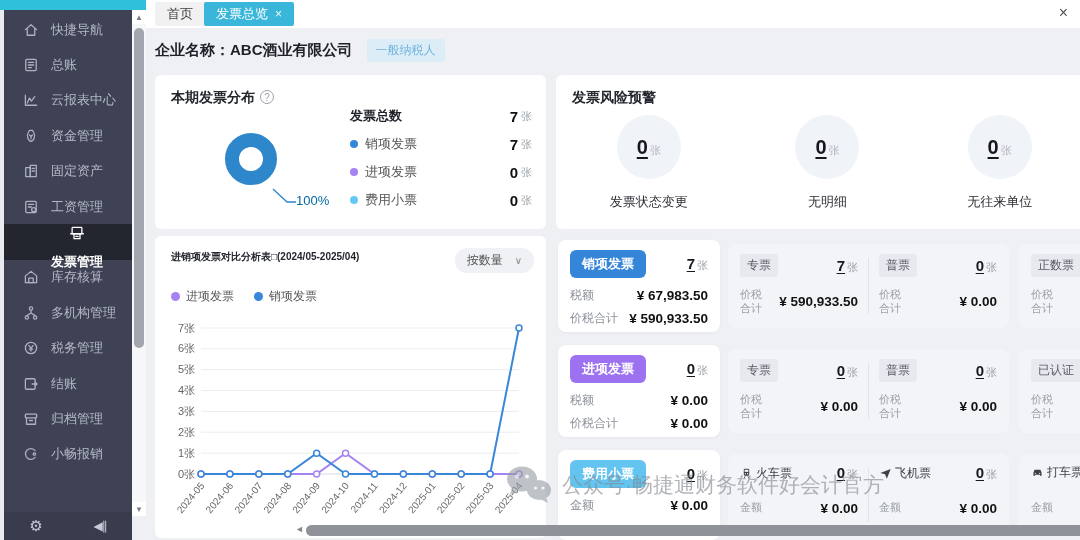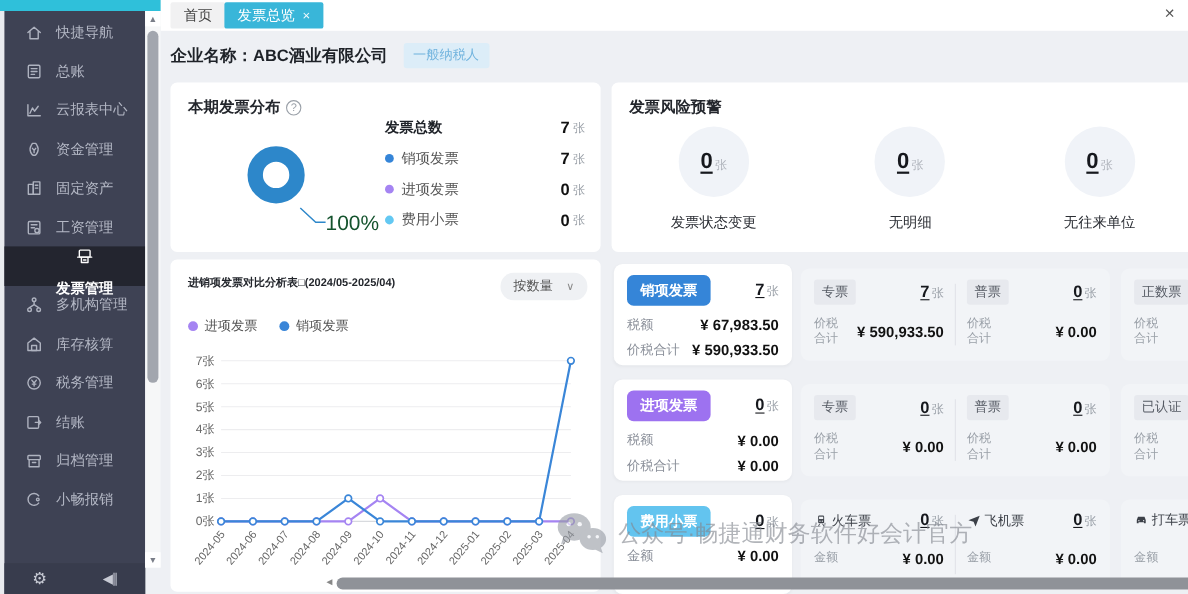--- a/index.html
+++ b/index.html
@@ -43,21 +43,21 @@
   .p-dist  { left:9px;  top:75px;  width:391px; height:154px; }
   .p-risk  { left:410px; top:75px; width:530px; height:154px; }
   .p-chart { left:9px;  top:236px; width:391px; height:302px; }
   .panel-title { position:absolute; left:16px; top:14px; font-size:14px; font-weight:bold; color:#23262c; }
   .help-icon { display:inline-block; width:14px; height:14px; border:1px solid #9aa0a8; border-radius:50%;
                color:#9aa0a8; font-size:10px; font-weight:normal; text-align:center; line-height:13px; margin-left:5px; cursor:pointer; vertical-align:1px; }
 
   
   .donut { position:absolute; left:70px; top:58px; width:52px; height:52px; border:14px solid #2d87ca; border-radius:50%; }
   .donut-leader { position:absolute; left:116px; top:112px; }
-  .donut-label { position:absolute; left:141px; top:118px; color:#14532d; font-size:19px; }
+  .donut-label { position:absolute; left:141px; top:118px; color:#0369a1; font-size:13px; }
   .dist-stats { position:absolute; left:195px; top:32px; width:182px; }
   .dist-row { display:flex; align-items:center; height:18px; margin-bottom:10px; font-size:13px; color:#555; }
   .dist-row .dot { width:8px; height:8px; border-radius:50%; margin-right:7px; }
   .dist-row.total .lab { font-weight:bold; color:#1e2228; }
   .dist-row .lab { flex:1; }
   .dist-row .val { font-weight:bold; font-size:15px; color:#111; }
   .dist-row .unit { font-size:11px; color:#9aa0a8; margin-left:3px; }
 
   
   .risk-items { position:absolute; left:0; top:40px; width:100%; display:flex; justify-content:space-around; }
@@ -180,36 +180,36 @@
               <rect x="5.5" y="4.5" width="13" height="8.5" rx="1"></rect>
               <path d="M3.5 13 h17 M8 13 v6.5 h8 V13"></path>
               <path d="M10.5 16.5 h3"></path>
             </svg>
           </span>
     <span>发票管理</span>
         </div>
         <div class="side-item">
     <span class="icon">
             <svg width="18" height="18" viewBox="0 0 24 24" fill="none" stroke="#aeb2bf" stroke-width="1.7" stroke-linecap="round" stroke-linejoin="round">
+              <path d="M4.5 10.5 L12 4.5 L19.5 10.5 V19.5 H4.5 Z"></path>
+              <rect x="9" y="13.5" width="6" height="6"></rect>
+            </svg>
+          </span>
+    <span>库存核算</span>
+        </div>
+        <div class="side-item">
+    <span class="icon">
+            <svg width="18" height="18" viewBox="0 0 24 24" fill="none" stroke="#aeb2bf" stroke-width="1.7" stroke-linecap="round" stroke-linejoin="round">
               <circle cx="12" cy="6" r="2.2"></circle>
               <circle cx="6.5" cy="18" r="2.2"></circle>
               <circle cx="17.5" cy="18" r="2.2"></circle>
               <path d="M12 8.5 V12 M12 12 L6.5 15.5 M12 12 L17.5 15.5"></path>
             </svg>
           </span>
     <span>多机构管理</span>
-        </div>
-        <div class="side-item">
-    <span class="icon">
-            <svg width="18" height="18" viewBox="0 0 24 24" fill="none" stroke="#aeb2bf" stroke-width="1.7" stroke-linecap="round" stroke-linejoin="round">
-              <path d="M4.5 10.5 L12 4.5 L19.5 10.5 V19.5 H4.5 Z"></path>
-              <rect x="9" y="13.5" width="6" height="6"></rect>
-            </svg>
-          </span>
-    <span>库存核算</span>
         </div>
         <div class="side-item">
     <span class="icon">
             <svg width="18" height="18" viewBox="0 0 24 24" fill="none" stroke="#aeb2bf" stroke-width="1.7" stroke-linecap="round" stroke-linejoin="round">
               <circle cx="12" cy="12" r="7.5"></circle>
               <path d="M9.2 8.8 L12 12.2 L14.8 8.8 M12 12.2 V16 M9.8 13.6 h4.4"></path>
             </svg>
           </span>
     <span>税务管理</span>
         </div>

